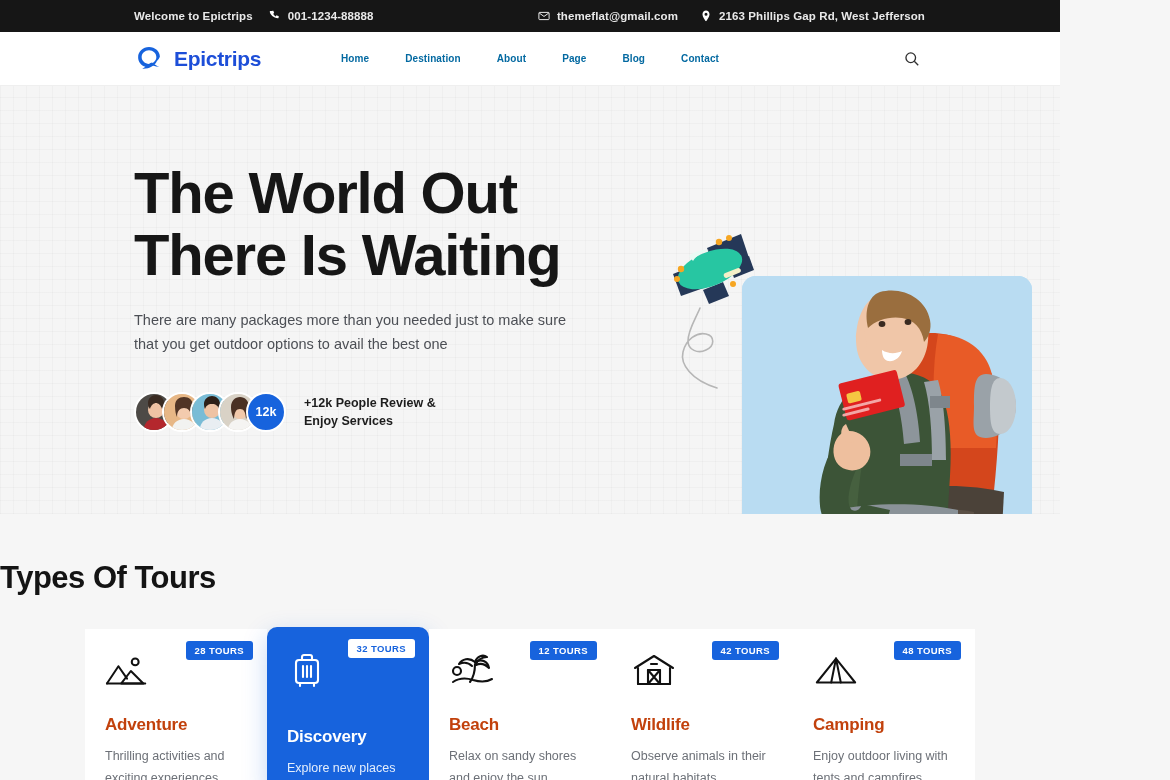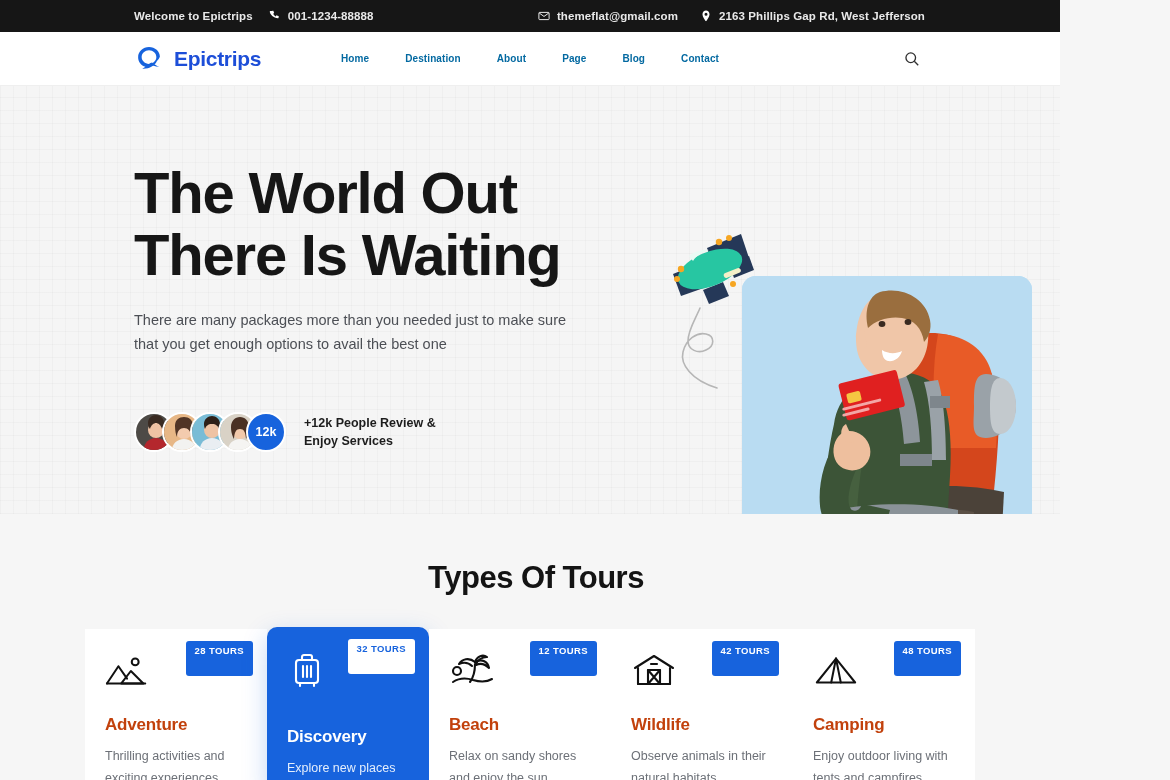--- a/index.html
+++ b/index.html
@@ -59,21 +59,21 @@
   .hero-inner { position: relative; width: 1170px; height: 100%; }
   .hero-copy { position: absolute; left: 134px; top: 76px; width: 560px; }
   .hero-title {
     font-size: 58px; line-height: 62px; font-weight: 700;
     color: #161616; letter-spacing: -1.2px;
   }
   .hero-sub {
     margin-top: 22px; font-size: 14.5px; line-height: 24px;
     color: #4c4f55; max-width: 452px;
   }
-  .reviews { margin-top: 56px; display: flex; align-items: center; gap: 18px; }
+  .reviews { margin-top: 36px; display: flex; align-items: center; gap: 18px; }
   .avatars { display: flex; align-items: center; }
   .avatar {
     width: 40px; height: 40px; border-radius: 50%;
     border: 2px solid #fff; margin-right: -12px;
     background-size: cover; background-position: center top;
     position: relative; overflow: hidden; flex: none;
   }
   .avatar-badge {
     width: 40px; height: 40px; border-radius: 50%; background: #1763dd;
     border: 2px solid #fff; color: #fff; font-size: 12.5px; font-weight: 700;
@@ -89,40 +89,40 @@
   
   .hero-photo {
     position: absolute; left: 742px; top: 190px; width: 290px; height: 292px;
     border-radius: 14px; overflow: hidden; background: #b5ddf5;
   }
   .hero-photo svg { width: 100%; height: 100%; display: block; }
 
   
   .tours { position: relative; padding-top: 46px; }
   .tours-title {
-    text-align: center; font-size: 31px; font-weight: 700;
-    color: #141414; letter-spacing: -.5px; padding-left: 12px;
+    font-size: 31px; font-weight: 700;
+    color: #141414; letter-spacing: -.5px;
   }
   .cards {
     margin-top: 33px; display: flex; justify-content: center; gap: 0;
     padding: 0 134px;
   }
   .card {
     position: relative; width: 182px; height: 172px;
     background: #fff; padding: 22px 20px 0 20px; flex: none;
   }
   .card.featured {
     background: #1763dd; border-radius: 10px; width: 162px;
     height: 164px; margin-top: -2px; padding-top: 24px;
     box-shadow: 0 8px 24px rgba(23,99,221,.25);
   }
   .card-badge {
     position: absolute; top: 12px; right: 14px;
     background: #1763dd; color: #fff; font-size: 9.5px; font-weight: 700;
-    padding: 4px 9px 20px 9px; border-radius: 3px; letter-spacing: .4px;
+    padding: 4px 9px 4px 9px; border-radius: 3px; letter-spacing: .4px;
     white-space: nowrap;
   }
   .card.featured .card-badge { background: #fff; color: #1763dd; }
   .card-icon { width: 46px; height: 40px; display: flex; align-items: center; }
   .card-icon svg { display: block; }
   .card-title {
     margin-top: 24px; font-size: 17px; font-weight: 700;
     color: #c2410c; letter-spacing: -.2px;
   }
   .card.featured .card-title { color: #fff; margin-top: 36px; }
@@ -200,21 +200,21 @@
   </div>
 
   <div class="hero">
     <div class="hero-inner">
 
       <div class="hero-copy">
         <h1 class="hero-title">
           <span>The World Out</span><br>
           <span>There Is Waiting</span>
         </h1>
-        <p class="hero-sub">There are many packages more than you needed just to make sure that you get enough options to avail the best one</p>
+        <p class="hero-sub">There are many packages more than you needed just to make sure that you get outdoor options to avail the best one</p>
 
         <div class="reviews">
           <div class="avatars">
             <span class="avatar" style="z-index:1">
               <svg viewBox="0 0 40 40" width="40" height="40">
                 <rect width="40" height="40" fill="#4d4a46"></rect>
                 <circle cx="20" cy="16" r="8" fill="#f0c3a4"></circle>
                 <path d="M20 24c-7 0-12 5-12 11v5h24v-5c0-6-5-11-12-11z" fill="#b4272d"></path>
                 <path d="M12 9c0-5 4-8 8-8s8 3 8 8c0 3-1 5-2 6-1-4-4-6-6-6s-5 2-6 6c-1-1-2-3-2-6z" fill="#3a2b22"></path>
               </svg>

